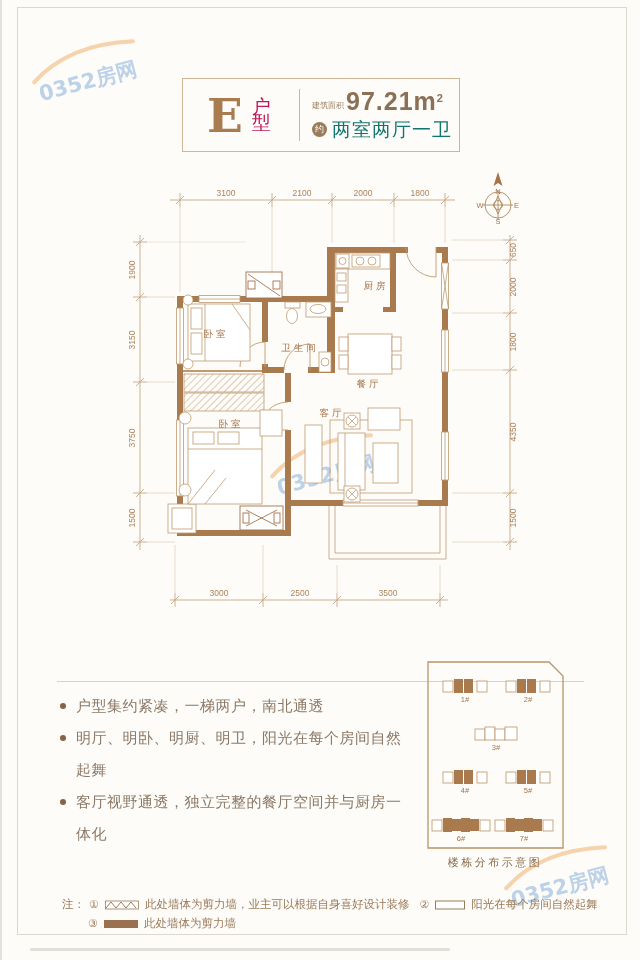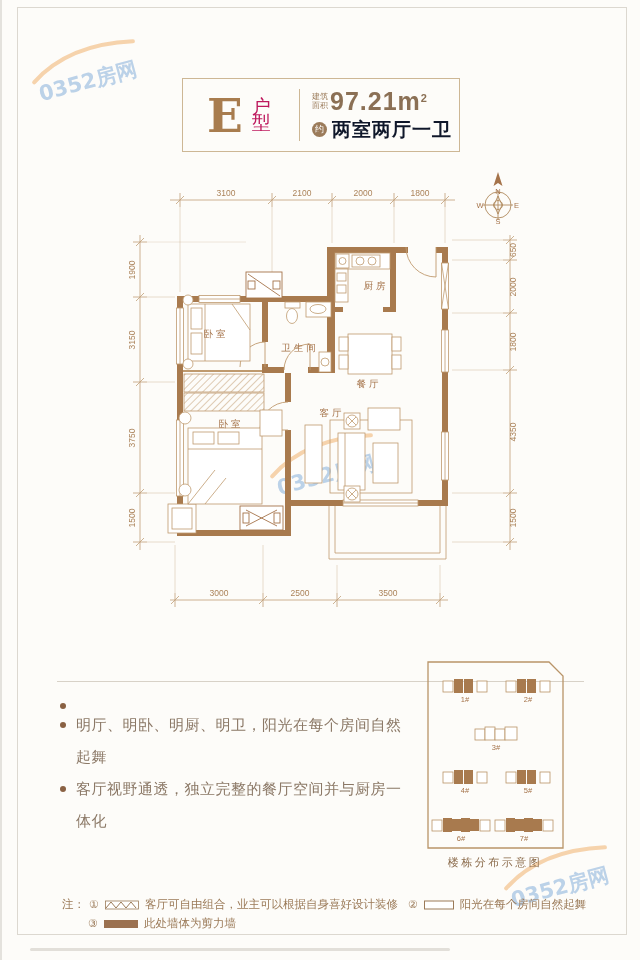--- a/index.html
+++ b/index.html
@@ -18,27 +18,27 @@
   
   .type-box { position:absolute; left:182px; top:78px; width:278px; height:74px; border:1px solid #cdb795;
               display:flex; align-items:center; background:#fdfcf9; }
   .type-left { display:flex; align-items:center; padding-left:24px; width:116px; }
   .type-E { font-family:"DejaVu Serif", serif; font-weight:bold; font-size:47px; color:#a87c4e; line-height:1; }
   .type-vert { display:inline-block; width:15px; margin-left:9px; font-size:19px; line-height:16px;
                color:#be185d; word-break:break-all; letter-spacing:0; }
   .type-div { width:1px; height:52px; background:#cdb795; }
   .type-right { flex:1; padding-left:12px; color:#8b7055; }
   .tr-row1 { display:flex; align-items:flex-end; }
-  .mini-stack { display:flex; flex-direction:column; font-size:8px; line-height:9px; color:#9b7b5a; margin-bottom:4px; }
+  .mini-stack { display:flex; font-size:8px; line-height:9px; color:#9b7b5a; margin-bottom:4px; }
   .area-val { font-size:25px; font-weight:bold; letter-spacing:1px; margin-left:2px; line-height:26px; color:#8b7055; }
   .area-sup { font-size:11px; font-weight:bold; color:#8b7055; margin-bottom:10px; }
   .tr-row2 { display:flex; align-items:center; margin-top:3px; }
   .approx-badge { width:15px; height:15px; border-radius:50%; background:#9b7b5a; color:#fff; font-size:9px;
                   display:flex; align-items:center; justify-content:center; margin-right:5px; }
-  .rooms-txt { font-size:19px; font-weight:bold; color:#0f172a; letter-spacing:1px; }
+  .rooms-txt { font-size:19px; font-weight:normal; color:#0f766e; letter-spacing:1px; }
 
   
   .plan-svg { position:absolute; left:95px; top:165px; }
   .plan-svg text { font-family:"Liberation Sans", sans-serif; }
   .dim-t { font-size:8.5px; fill:#ab835a; }
   .room-t { font-size:9.5px; fill:#a5734a; letter-spacing:3px; }
   .comp-t { font-size:7.5px; fill:#a5734a; font-family:"DejaVu Serif", serif; }
 
   
   .site-svg { position:absolute; left:420px; top:650px; }
@@ -363,20 +363,21 @@
     <text class="room-t" x="369" y="387" text-anchor="middle">餐厅</text>
     <text class="room-t" x="332" y="416" text-anchor="middle">客厅</text>
     <text class="room-t" x="231" y="427" text-anchor="middle">卧室</text>
   </svg>
 
   <div class="appr-rule"></div>
 
   <ul class="bullets">
     <li>
         <span class="b-dot"></span>
+        <span class="b-txt">户型集约紧凑，一梯两户，南北通透</span>
       </li>
     <li>
         <span class="b-dot"></span>
         <span class="b-txt">明厅、明卧、明厨、明卫，阳光在每个房间自然起舞</span>
       </li>
     <li>
         <span class="b-dot"></span>
         <span class="b-txt">客厅视野通透，独立完整的餐厅空间并与厨房一体化</span>
       </li>
   </ul>
@@ -443,21 +444,21 @@
   <div class="notes">
     <div class="n-line">
       <span>注：</span>
       <span class="n-num">①</span>
       <span class="n-sym">
         <svg width="34" height="10" viewBox="0 0 34 10">
             <rect x="0.5" y="1" width="33" height="8" fill="#fff" stroke="#9b7a58" stroke-width="0.8"></rect>
             <path d="M1,8 L6,2 L11,8 L16,2 L21,8 L26,2 L31,8" fill="none" stroke="#9b7a58" stroke-width="1"></path>
           </svg>
       </span>
-      <span>客厅可自由组合，业主可以根据自身喜好设计装修</span>
+      <span>此处墙体为剪力墙，业主可以根据自身喜好设计装修</span>
       <span class="n-num" style="margin-left:10px">②</span>
       <span class="n-sym">
         <svg width="30" height="10" viewBox="0 0 30 10">
             <rect x="0.5" y="1" width="29" height="8" fill="#fff" stroke="#9b7a58" stroke-width="1"></rect>
           </svg>
       </span>
       <span>阳光在每个房间自然起舞</span>
     </div>
     <div class="n-line second">
       <span class="n-num">③</span>

